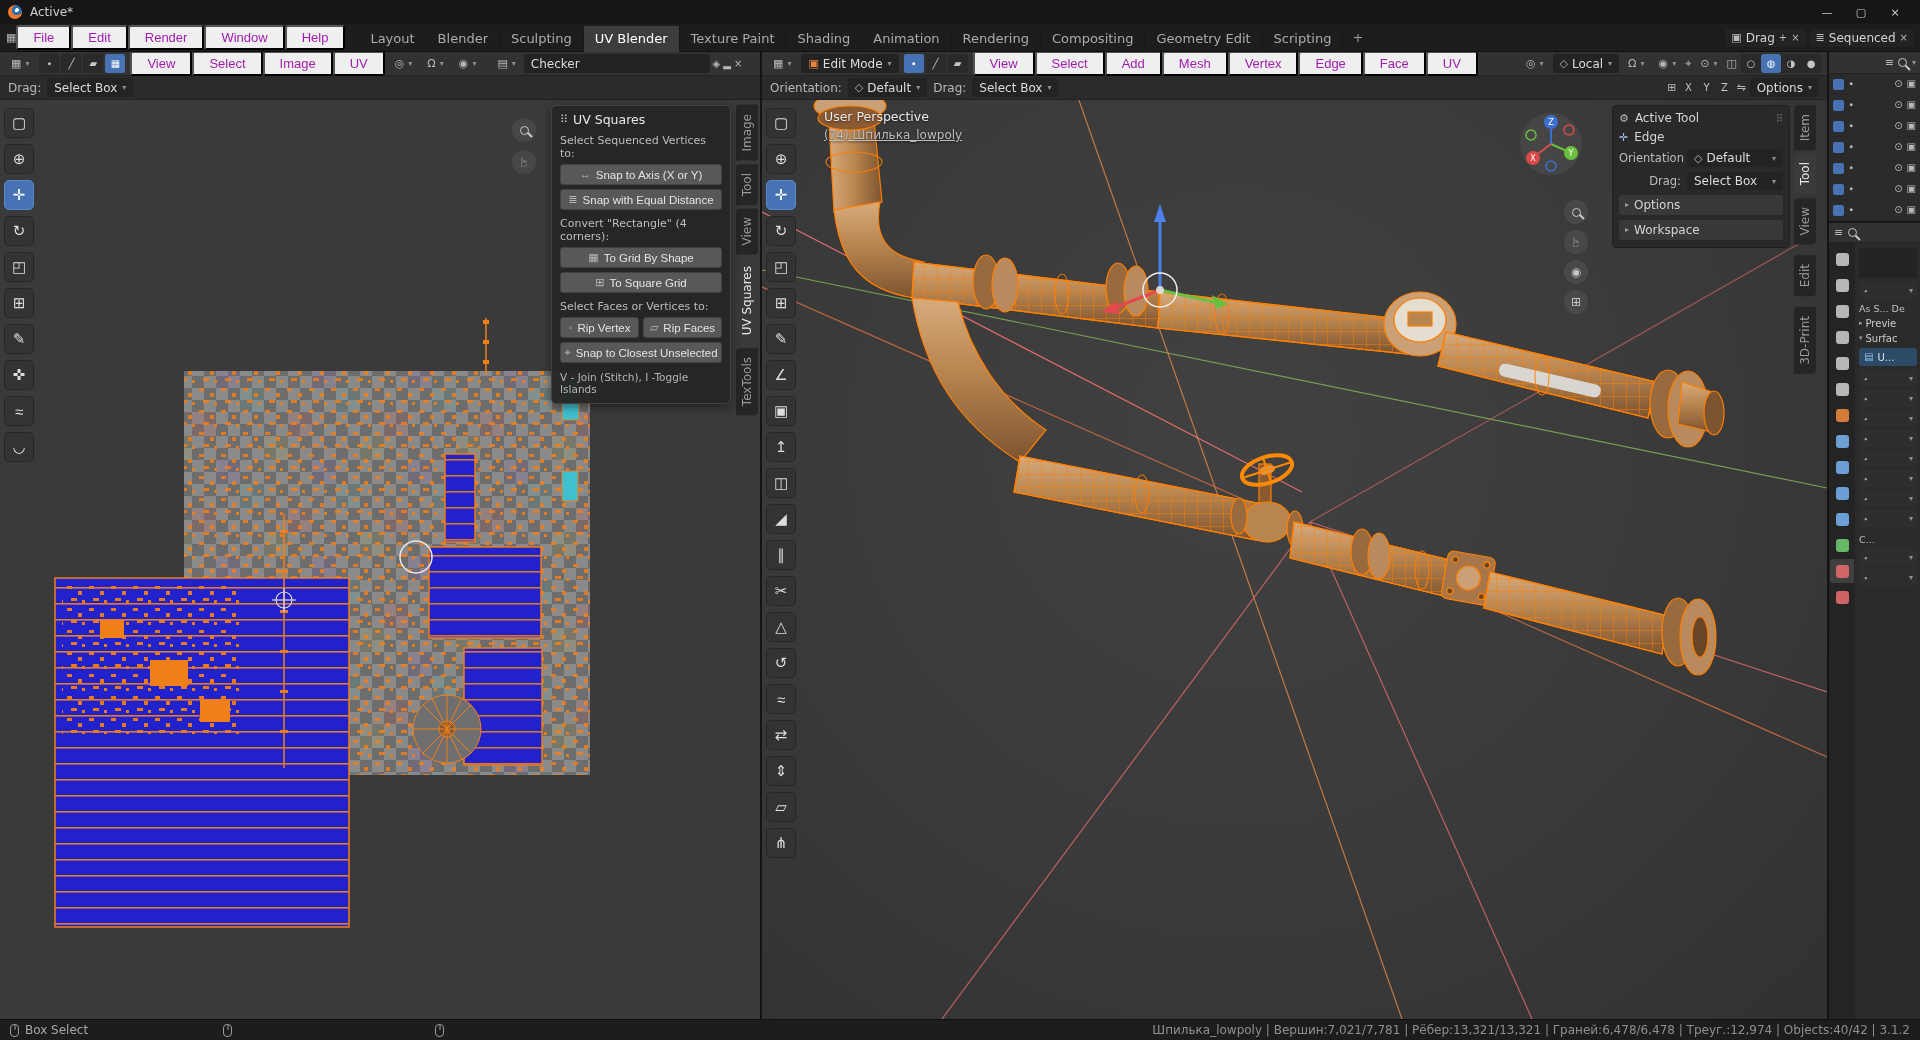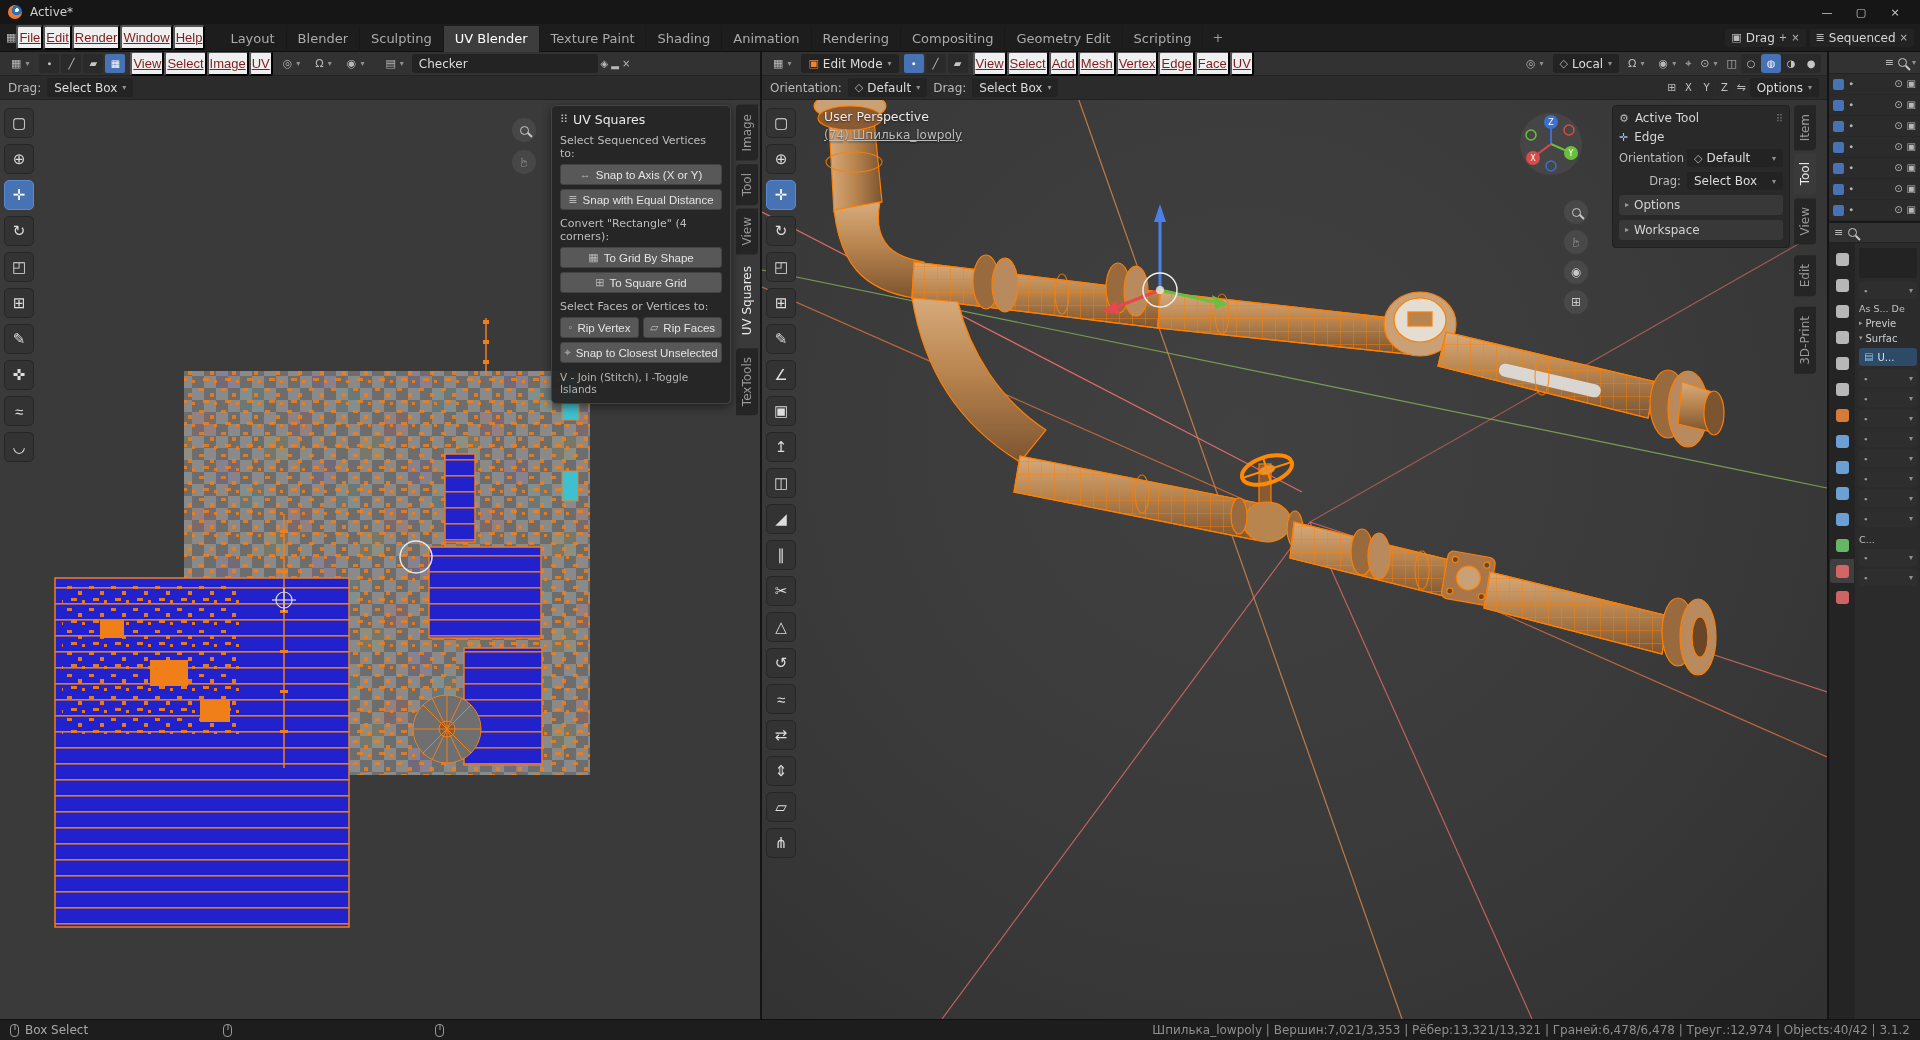--- a/index.html
+++ b/index.html
@@ -9,21 +9,21 @@
 
   
   #titlebar { position:absolute; left:0; top:0; width:1920px; height:24px; background:#161616; display:flex; align-items:center; padding:0 8px; gap:8px; }
   .blogo { width:14px; height:14px; border-radius:50%; background:radial-gradient(circle at 62% 38%, #ffffff 0 2px, #2e6fad 2px 5px, #f5792a 5px); }
   #titlebar .wtitle { font-size:12px; color:#cfcfcf; }
   .win-controls { margin-left:auto; display:flex; }
   .win-controls span { width:34px; height:24px; display:flex; align-items:center; justify-content:center; color:#cfcfcf; font-size:11px; }
 
   
   #menubar { position:absolute; left:0; top:24px; width:1920px; height:28px; background:#1d1d1d; display:flex; align-items:center; padding:0 6px; border-bottom:1px solid #101010; }
-  .menu-item { padding:3px 1px; font-size:13px; color:#7f1d1d; border-radius:3px;text-decoration:underline; }
+  .menu-item { padding:3px 15px; font-size:13px; color:#a21caf; border-radius:3px; }
   #workspaces { display:flex; margin-left:14px; height:28px; align-items:flex-end; }
   .ws-tab { padding:5px 11px 6px; font-size:13px; color:#ababab; border-right:1px solid #181818; }
   .ws-tab.active { background:#3d3d3d; color:#ffffff; }
   .ws-add { padding:5px 9px 6px; color:#9a9a9a; font-size:13px; }
   #scene-block { margin-left:auto; display:flex; align-items:center; gap:4px; }
   .sel-widget { display:flex; align-items:center; gap:4px; background:#232323; border-radius:3px; padding:2px 6px; font-size:12px; color:#d5d5d5; }
   .hicon { font-size:11px; color:#b8b8b8; line-height:1; }
   .hicon.sm { font-size:10px; }
   .dda { font-size:8px; color:#909090; margin-left:1px; }
 
@@ -934,16 +934,16 @@
     <div class="sb-left">
       <span class="mouse"></span>
       <span>Box Select</span>
     </div>
     <div class="sb-key" style="left:223px">
         <span class="mouse"></span>
       </div>
     <div class="sb-key" style="left:435px">
         <span class="mouse"></span>
       </div>
-    <div id="sb-right">Шпилька_lowpoly | Вершин:7,021/3,353 | Рёбер:13,321/13,321 | Граней:6,478/6,478 | Треуг.:12,974 | Objects:40/42 | 3.1.2</div>
+    <div id="sb-right">Шпилька_lowpoly | Вершин:7,021/7,781 | Рёбер:13,321/13,321 | Граней:6,478/6,478 | Треуг.:12,974 | Objects:40/42 | 3.1.2</div>
   </div>
 
 </div>
 
 </body></html>

